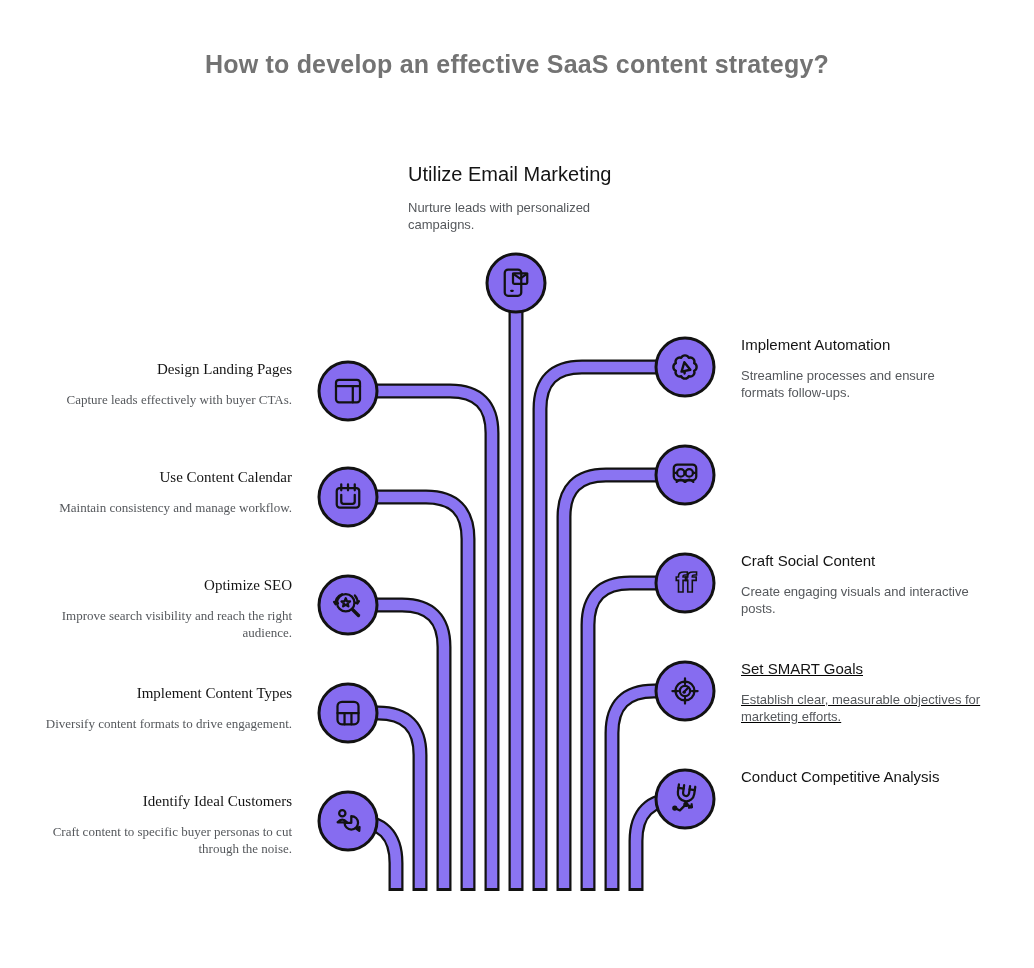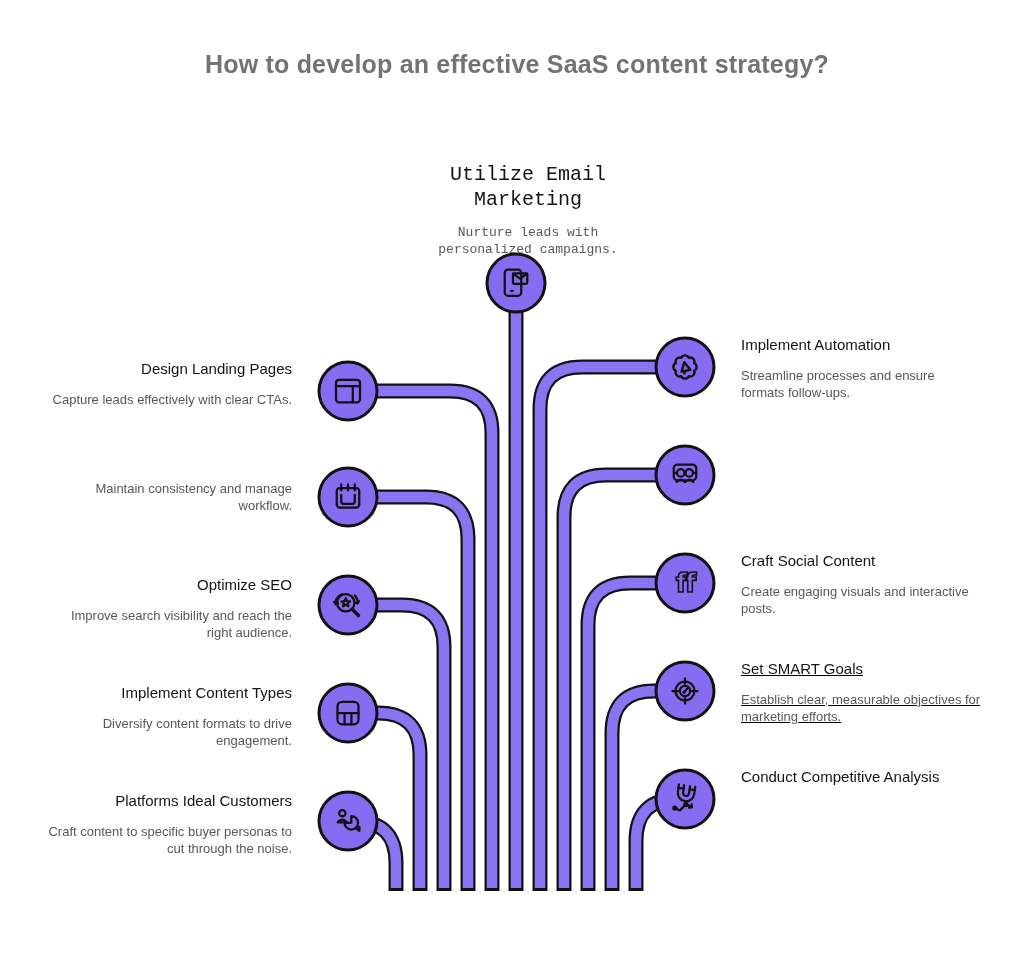--- a/index.html
+++ b/index.html
@@ -13,23 +13,23 @@
   }
   #diagram-svg{position:absolute;left:0;top:0;}
   .tube-outline{fill:none;stroke:#121212;stroke-width:15;}
   .tube-fill{fill:none;stroke:#8a74f2;stroke-width:10.5;}
   .node-circle{fill:#866cf0;stroke:#121212;stroke-width:3;}
   .glyph{fill:none;stroke:#121212;stroke-width:1.5;stroke-linecap:round;stroke-linejoin:round;}
   .glyph-fill{fill:#121212;stroke:none;}
   .item{position:absolute;}
   .item .heading{font-size:15px;font-weight:400;color:#141414;line-height:1.25;margin:0;}
   .item .desc{font-size:13px;color:#55585c;line-height:1.3;margin-top:13px;}
-  .item.left{width:248px;text-align:right;}
+  .item.left{width:248px;text-align:right;font-family:Liberation Serif, serif;}
   .item.right{width:240px;text-align:left;}
-  .item.center{width:240px;text-align:center;font-family:Liberation Mono, monospace;}
+  .item.center{width:240px;text-align:left;}
   .item.center .heading{font-size:20px;}
 </style>
 </head>
 <body>
 
 <div id="stage">
 
   <div id="page-title">How to develop an effective SaaS content strategy?</div>
 
   <svg id="diagram-svg" width="1034" height="968" viewBox="0 0 1034 968">
@@ -154,35 +154,36 @@
     </g>
   </svg>
 
   <div class="item center" style="left:408px;top:162px;">
     <div class="heading">Utilize Email Marketing</div>
     <div class="desc">Nurture leads with personalized campaigns.</div>
   </div>
 
   <div class="item left" style="left:44px;top:360px;">
     <div class="heading">Design Landing Pages</div>
-    <div class="desc">Capture leads effectively with clear CTAs.</div>
+    <div class="desc">Capture leads effectively with buyer CTAs.</div>
   </div>
   <div class="item left" style="left:44px;top:468px;">
+    <div class="heading">Use Content Calendar</div>
     <div class="desc">Maintain consistency and manage workflow.</div>
   </div>
   <div class="item left" style="left:44px;top:576px;">
     <div class="heading">Optimize SEO</div>
     <div class="desc">Improve search visibility and reach the right audience.</div>
   </div>
   <div class="item left" style="left:44px;top:684px;">
     <div class="heading">Implement Content Types</div>
     <div class="desc">Diversify content formats to drive engagement.</div>
   </div>
   <div class="item left" style="left:44px;top:792px;">
-    <div class="heading">Platforms Ideal Customers</div>
+    <div class="heading">Identify Ideal Customers</div>
     <div class="desc">Craft content to specific buyer personas to cut through the noise.</div>
   </div>
 
   <div class="item right" style="left:741px;top:336px;">
     <div class="heading">Implement Automation</div>
     <div class="desc">Streamline processes and ensure formats follow-ups.</div>
   </div>
   <div class="item right" style="left:741px;top:552px;">
     <div class="heading">Craft Social Content</div>
     <div class="desc">Create engaging visuals and interactive posts.</div>

